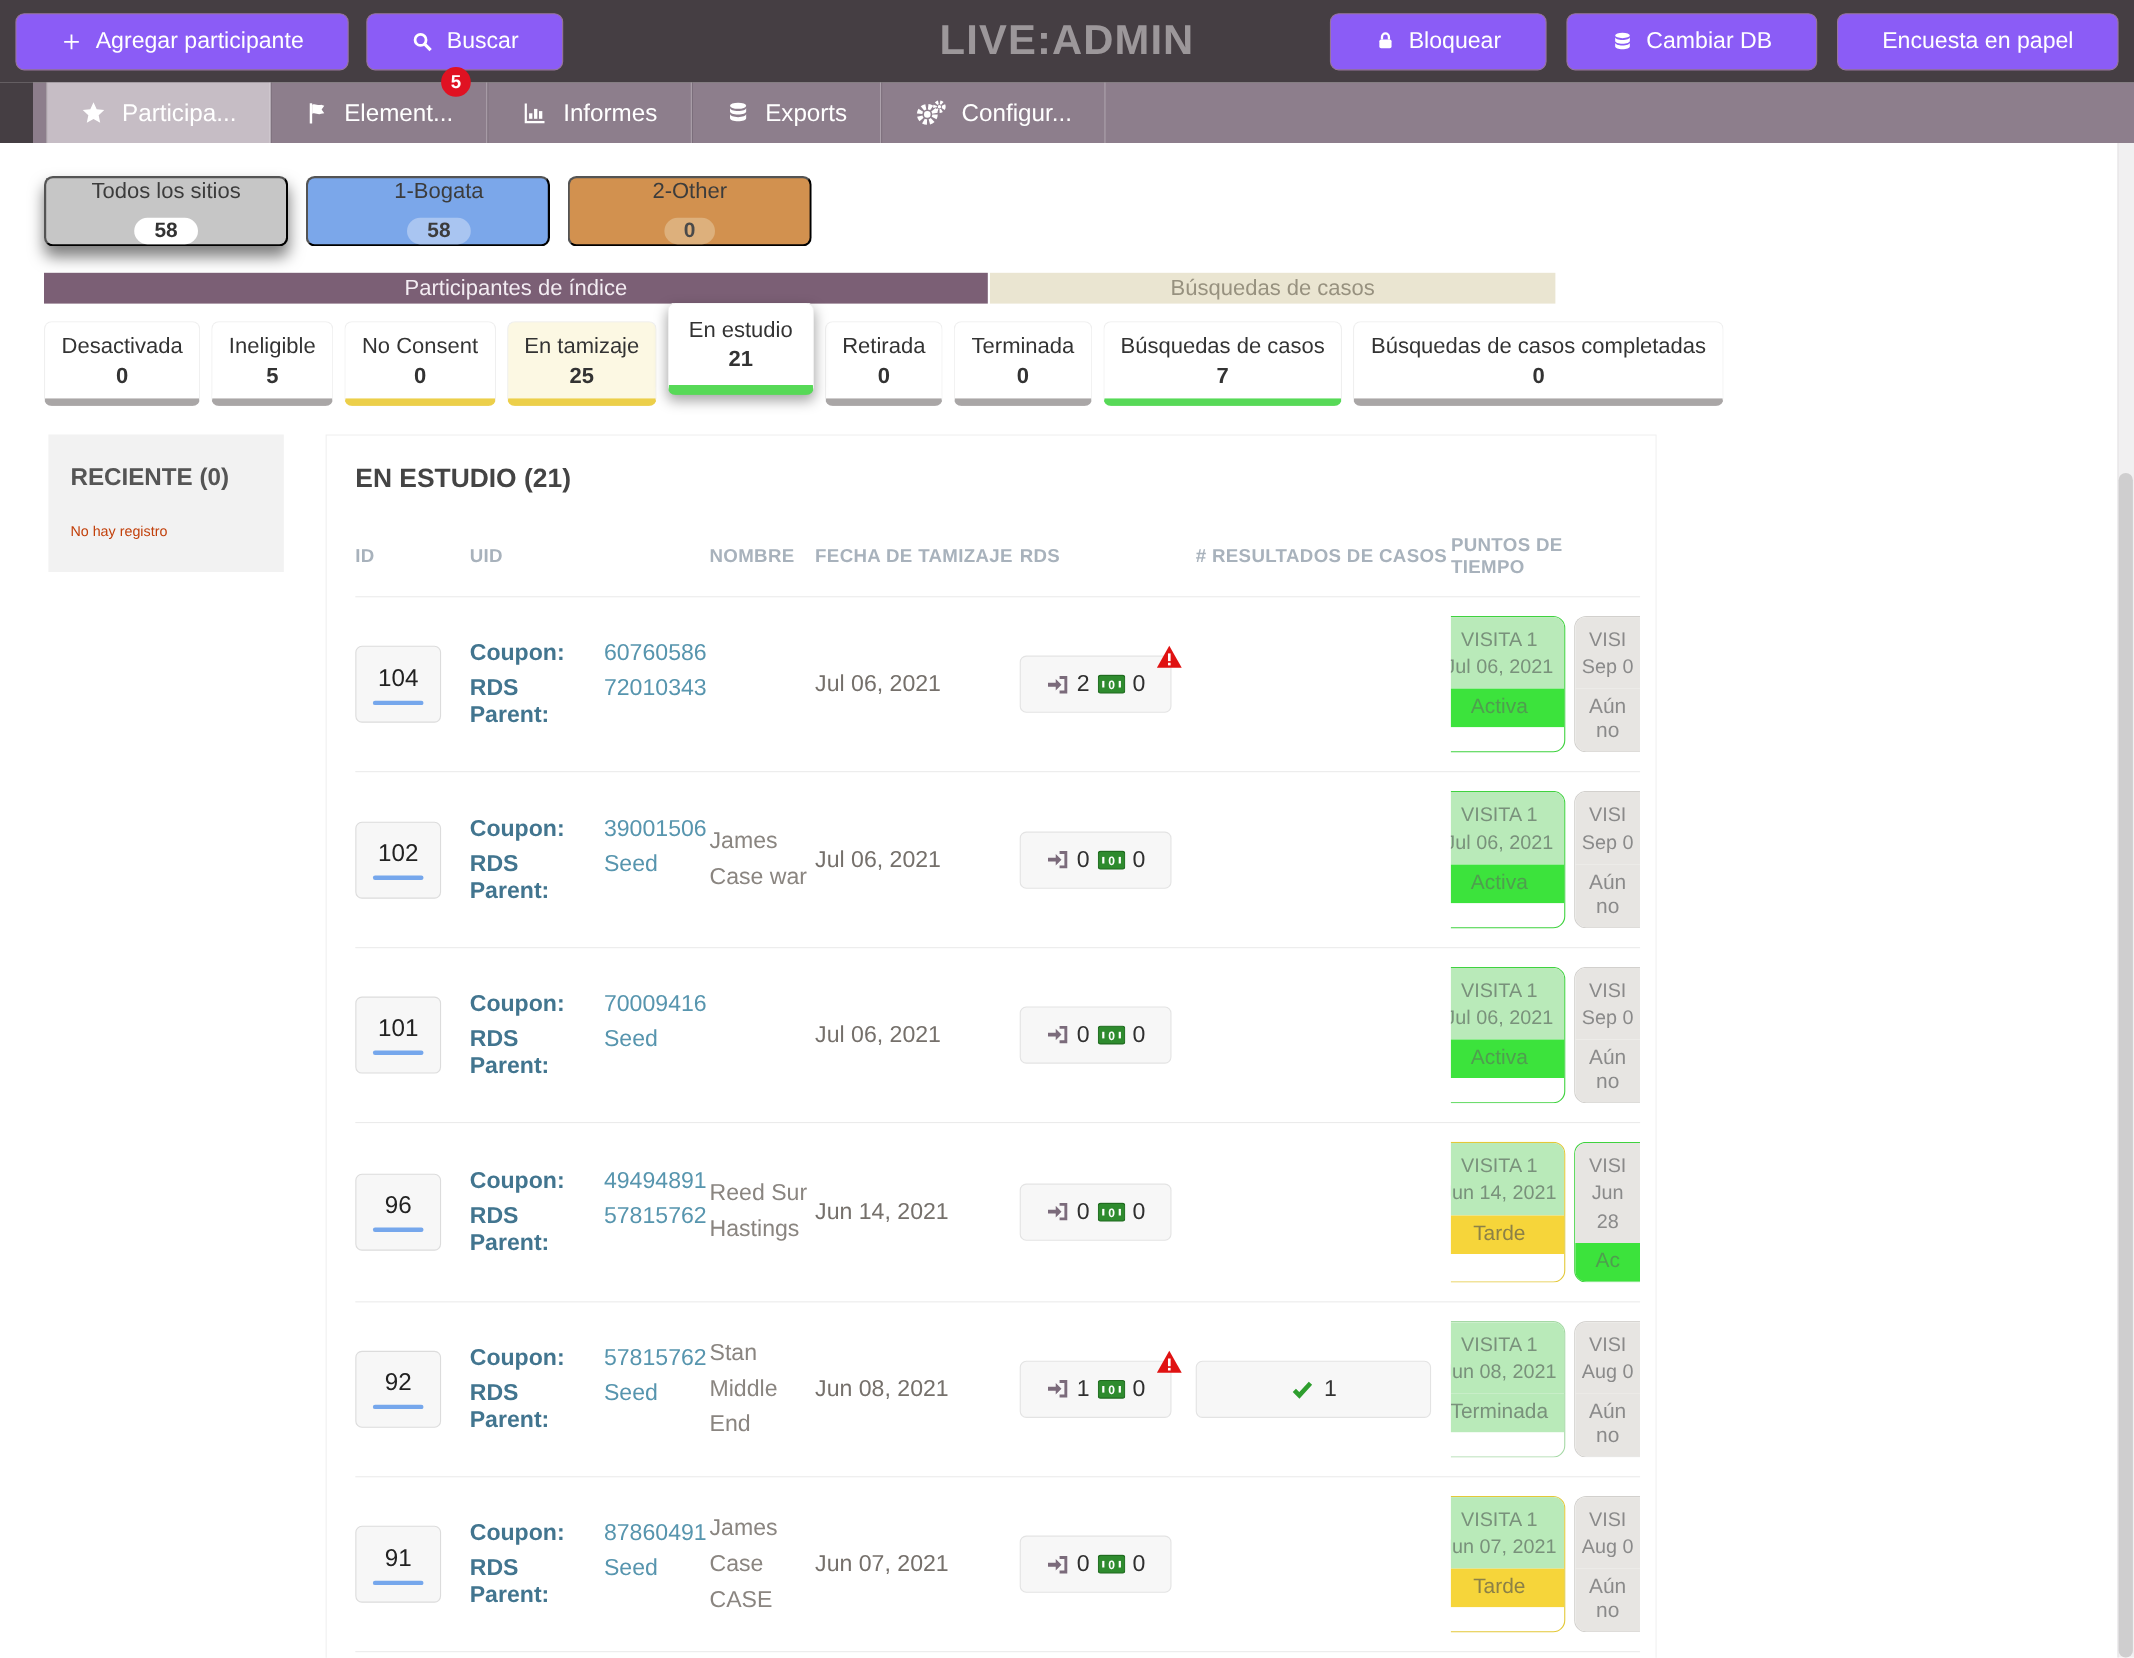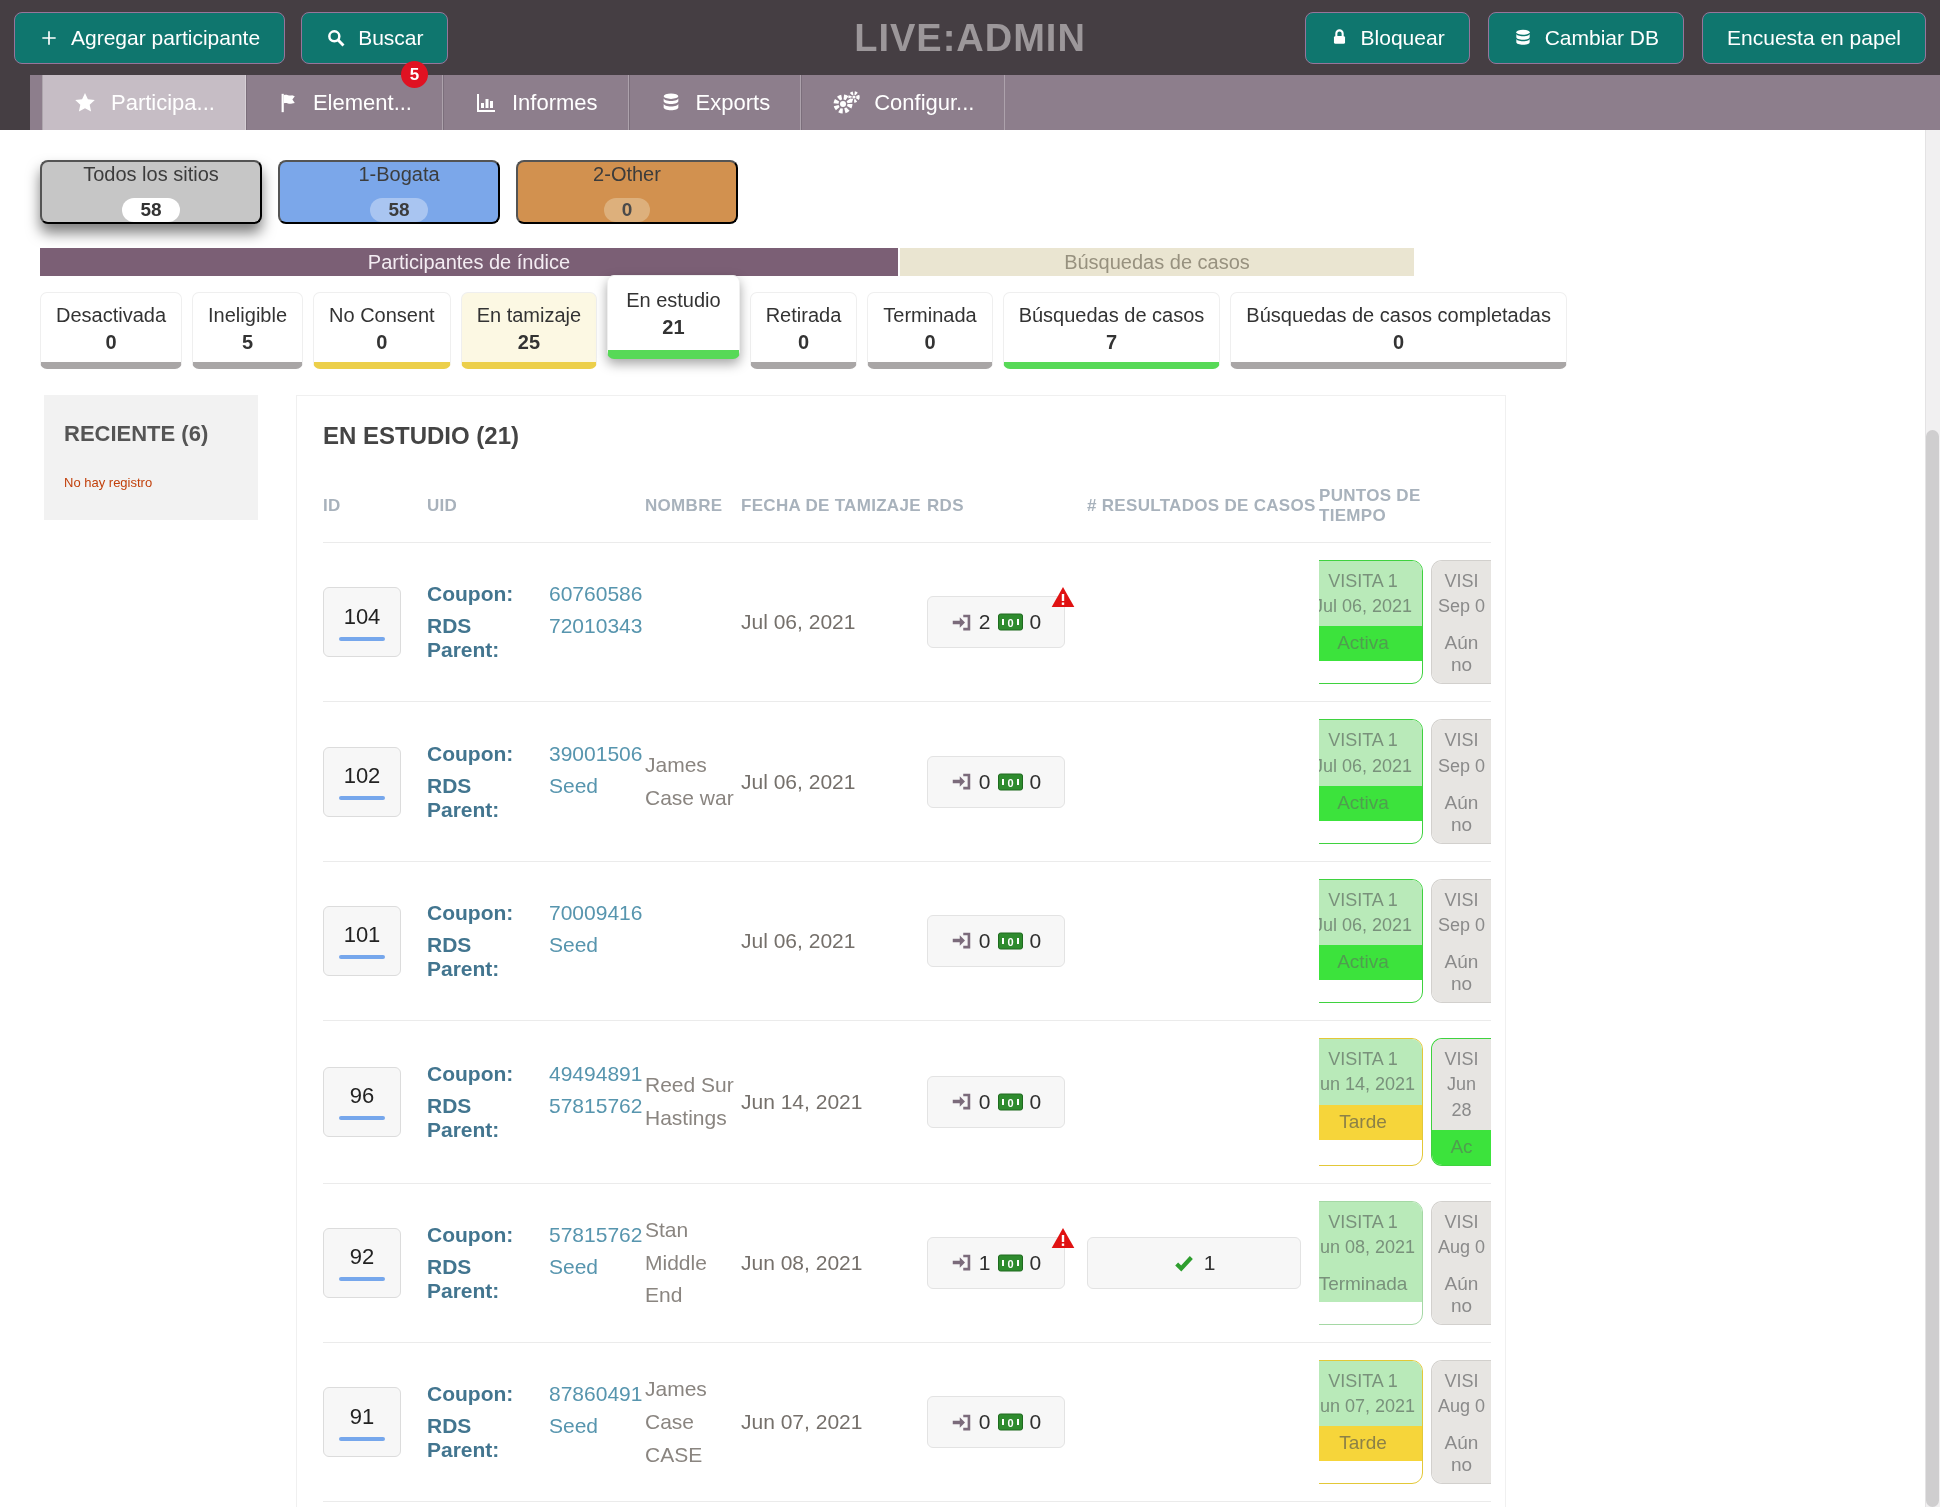--- a/index.html
+++ b/index.html
@@ -2,22 +2,22 @@
 <html><head>
 <meta charset="utf-8">
 <style>
   * { box-sizing: border-box; margin: 0; padding: 0; }
   html,body { width:1940px; height:1507px; overflow:hidden; background:#fff;
     font-family:"Liberation Sans", sans-serif; position:relative; }
 
   
   .topbar { height:75px; background:#453e43; display:flex; align-items:center;
     padding:0 14px; gap:16px; position:relative; }
-  .tb-btn { background:#0f766e; border:1px solid #97759b; border-radius:8px; color:#fff;
-    font-size:21px; padding:13px 24px; display:flex; align-items:center; gap:12px; cursor:pointer; }
+  .tb-btn { background:#8b5cf6; border:1px solid #97759b; border-radius:8px; color:#fff;
+    font-size:21px; padding:13px 40px; display:flex; align-items:center; gap:12px; cursor:pointer; }
   .tb-right { margin-left:auto; display:flex; gap:18px; }
   .app-title { position:absolute; left:50%; top:50%; transform:translate(-50%,-50%);
     color:#9c979a; font-size:38px; font-weight:bold; letter-spacing:1px; }
   .icon svg { display:block; }
 
   
   .navbar { height:55px; background:#8d7e8c; display:flex; align-items:stretch; }
   .nav-edge { width:30px; background:#453e43; }
   .navtab { display:flex; align-items:center; gap:14px; padding:0 30px; color:#fff;
     font-size:22px; border-right:1px solid rgba(255,255,255,.28);
@@ -270,21 +270,21 @@
   <div class="stab accent-green">
     <span>Búsquedas de casos</span><b>7</b>
   </div>
   <div class="stab">
     <span>Búsquedas de casos completadas</span><b>0</b>
   </div>
 </div>
 
 <div class="content">
   <div class="sidebar">
-    <h2>RECIENTE (6)</h2>
+    <h2>RECIENTE (0)</h2>
     <div class="empty">No hay registro</div>
   </div>
 
   <div class="main">
     <h1>EN ESTUDIO (21)</h1>
     <div class="grid thead">
       <div>ID</div>
       <div>UID</div>
       <div>NOMBRE</div>
       <div>FECHA DE TAMIZAJE</div>

